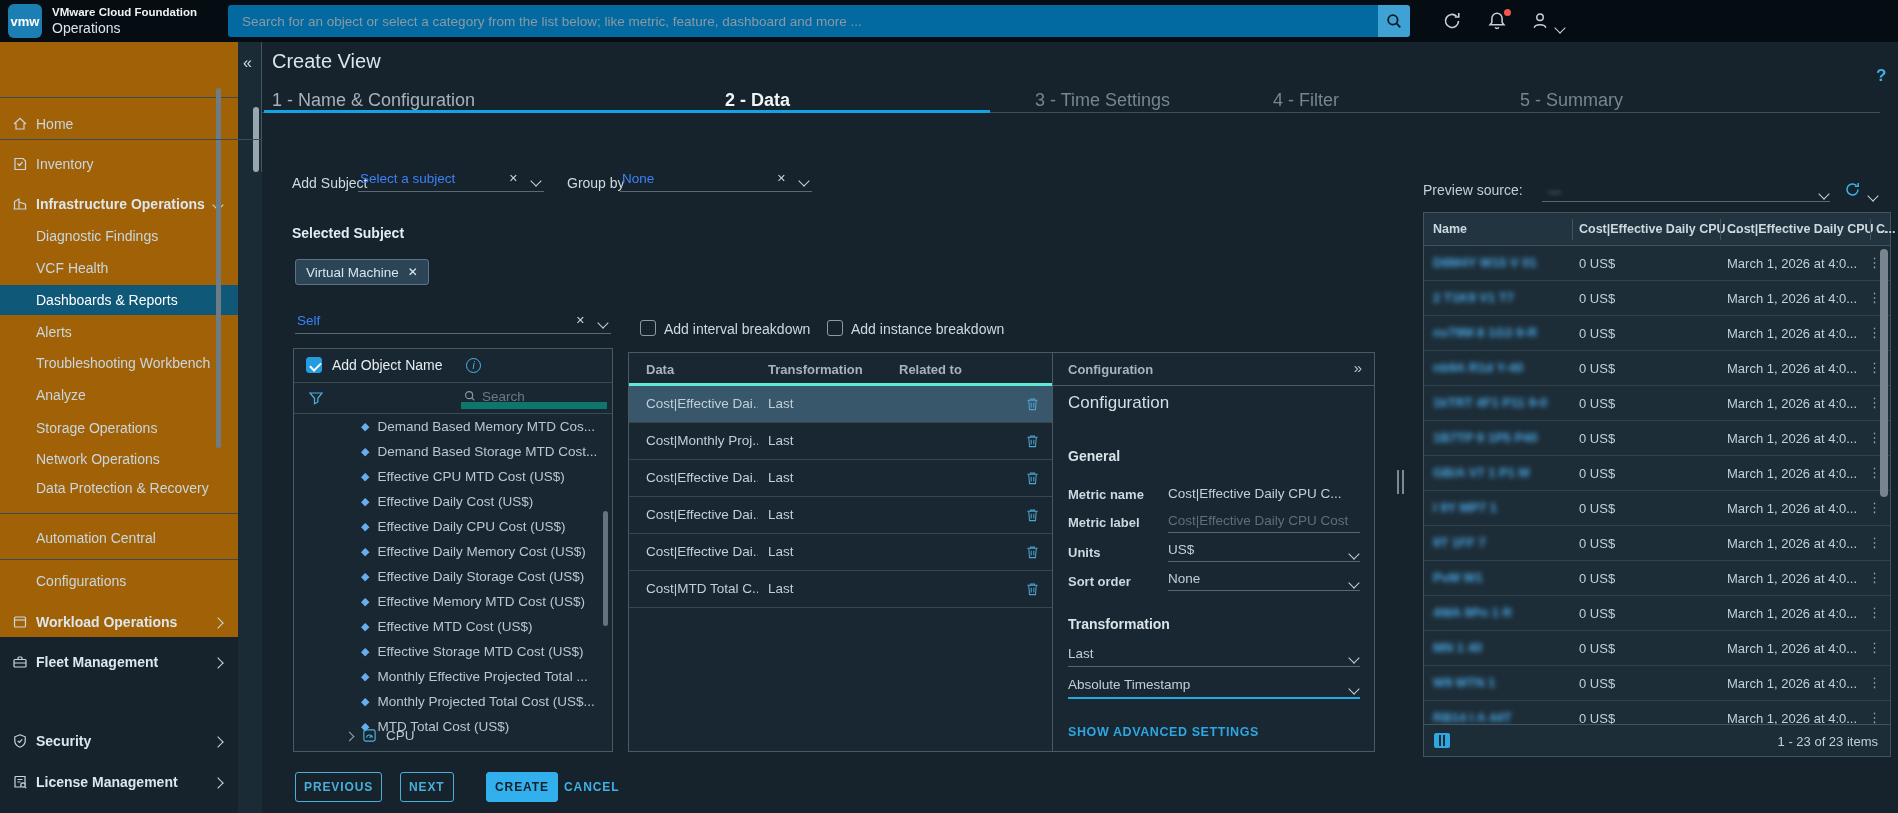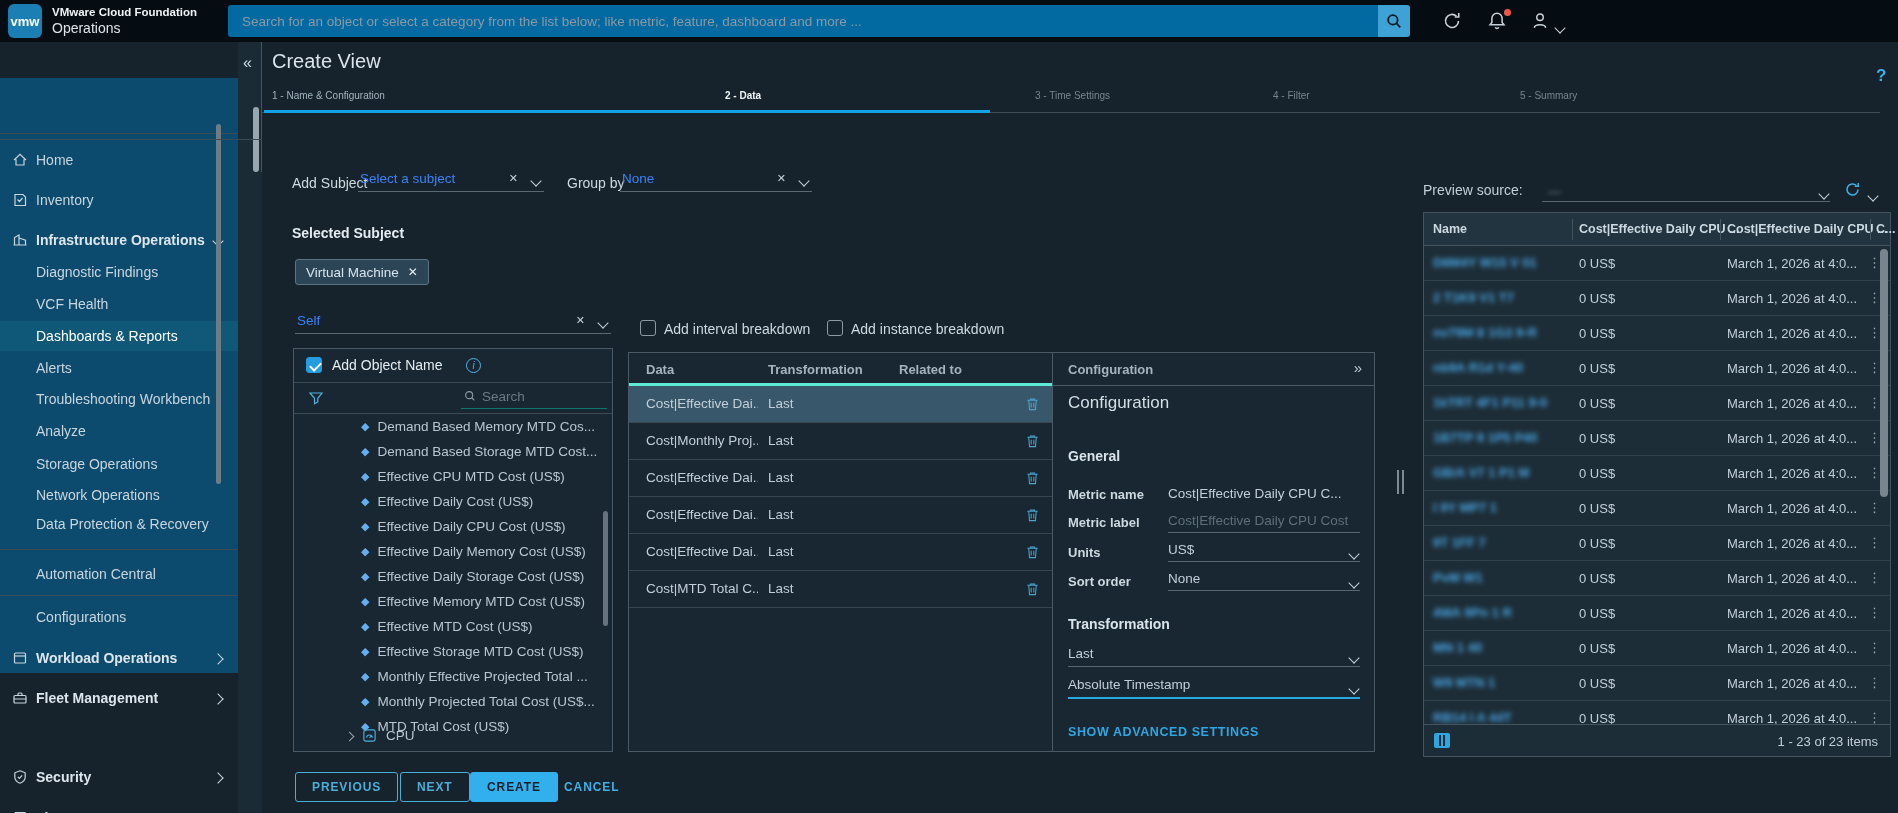--- a/index.html
+++ b/index.html
@@ -18,41 +18,41 @@
              border:none; border-radius:3px 0 0 3px; color:#cfd9e0; font-size:13.5px; padding:0 14px;
              font-family:"Liberation Sans", sans-serif; }
   .gsearch::placeholder { color:#8a99a3; }
   .gsearch-btn { position:absolute; left:1378px; top:5px; width:32px; height:32px; background:#3fa2d4;
                  border:none; border-radius:0 3px 3px 0; color:#0e1b24; cursor:pointer; }
   .tico { position:absolute; top:11px; width:20px; height:20px; color:#c6d2d9; }
   .baddot { position:absolute; left:1504px; top:9px; width:7px; height:7px; border-radius:50%; background:#f0574a; }
   .tchev { position:absolute; left:1556px; top:18px; color:#c6d2d9; }
 
   
-  .sidebar { position:absolute; left:0; top:42px; width:238px; height:595px; background:#0c4a6e;margin-top:36px; }
+  .sidebar { position:absolute; left:0; top:42px; width:238px; height:595px; background:#a16207; }
   .nav-item { position:absolute; left:0; width:238px; height:30px; display:flex; align-items:center;
               color:#c9d6de; font-size:14px; cursor:pointer; }
   .nav-item .lbl { position:absolute; left:36px; white-space:nowrap; }
   .nav-item .nico { position:absolute; left:12px; width:16px; height:16px; color:#c9d6de; }
   .nav-item.group .lbl { font-weight:bold; color:#dde6ec; }
   .nav-item.selected { background:#0f5878; }
   .nav-item.selected .lbl { color:#fff; }
   .side-div { position:absolute; left:0; width:238px; height:1px; background:#3b4b55; }
   .side-scroll { position:absolute; left:216px; top:46px; width:5px; height:360px; background:#6e7c86; border-radius:3px; }
 
   .strip { position:absolute; left:238px; top:42px; width:24px; height:771px; background:#1b2b35; }
   .strip .vline { position:absolute; left:23px; top:0; width:1px; height:130px; background:#45545e; }
   .collapse { position:absolute; left:5px; top:12px; color:#cfd9e0; font-size:16px; cursor:pointer; }
   .main-scroll { position:absolute; left:15px; top:65px; width:6px; height:65px; background:#9aa6ad; border-radius:3px; }
   .hdr-div { position:absolute; left:0; top:97px; width:262px; height:1px; background:#3b4b55; }
 
   
   .main { position:absolute; left:262px; top:42px; width:1636px; height:771px; background:#16232c; }
   .cv-title { position:absolute; left:10px; top:8px; font-size:20px; color:#dbe4ea; font-weight:400; }
-  .step { position:absolute; top:48px; font-size:10px; color:#76858f; cursor:pointer; white-space:nowrap; }
+  .step { position:absolute; top:48px; font-size:18px; color:#76858f; cursor:pointer; white-space:nowrap; }
   .step.done { color:#a3b3bd; }
   .step.active { color:#f0f5f8; font-weight:bold; }
   .steps-track { position:absolute; left:0; top:70px; width:1618px; height:1px; background:#3e4d57; }
   .steps-bar { position:absolute; left:2px; top:68px; width:726px; height:3px; background:#14a2e6; }
 
   .flabel { position:absolute; font-size:14px; color:#cfd9e0; white-space:nowrap; }
   .flabel.b { font-weight:bold; color:#e4ecf1; }
 
   .ctrl { position:absolute; height:24px; border-bottom:1px solid #5a6a74; font-size:13.5px; }
   .ctrl .val { position:absolute; left:2px; top:3px; white-space:nowrap; }
@@ -68,21 +68,21 @@
 
   .panel { position:absolute; border:1px solid #4a5a64; background:#182731; }
   .tree-row1 { position:relative; height:34px; border-bottom:1px solid #3c4a54; }
   .tree-row2 { position:relative; height:31px; border-bottom:1px solid #3c4a54; }
   .cb { position:absolute; width:16px; height:16px; border:1px solid #8f9ba3; border-radius:3px; cursor:pointer; }
   .cb.on { background:#239ce0; border-color:#239ce0; }
   .cb.on::after { content:""; position:absolute; left:4.5px; top:1.5px; width:5px; height:9px;
                   border-right:2px solid #fff; border-bottom:2px solid #fff; transform:rotate(45deg); }
   .info-i { position:absolute; width:15px; height:15px; border:1px solid #4fb6ea; border-radius:50%;
             color:#4fb6ea; font-size:10px; text-align:center; line-height:14px; font-style:italic; }
-  .search-mini { position:absolute; border-bottom:1px solid #0f766e; height:22px; color:#6b7a84; font-size:13.5px; }
+  .search-mini { position:absolute; border-bottom:7px solid #0f766e; height:22px; color:#6b7a84; font-size:13.5px; }
   .tree-list { position:relative; height:325px; overflow:hidden; }
   .tree-item { height:25px; display:flex; align-items:center; padding-left:67px; font-size:13.5px;
                color:#b9c7d1; white-space:nowrap; cursor:pointer; }
   .diamond { color:#66aef0; font-size:11px; margin-right:8px; }
   .tree-scroll { position:absolute; right:4px; top:162px; width:5px; height:115px; background:#66737c; border-radius:3px; }
   .cpu-row { position:absolute; left:0; bottom:4px; height:24px; display:flex; align-items:center; gap:9px;
              padding-left:52px; color:#b9c7d1; font-size:13.5px; cursor:pointer; }
 
   .grid-hdr { height:33px; border-bottom:3px solid #5eead4; position:relative; }
   .grid-hdr span { position:absolute; top:9px; font-size:13px; font-weight:bold; color:#a5b4be; }
@@ -136,21 +136,21 @@
   .pv-row .dots { position:absolute; left:444px; top:9px; color:#9aa8b1; font-size:13px; cursor:pointer; }
   .pv-scroll { position:absolute; right:2px; top:36px; width:8px; height:248px; background:#78858e; border-radius:4px; }
   .pv-foot { position:absolute; left:0; bottom:0; width:100%; height:32px; border-top:1px solid #44545e; }
   .pv-foot .colicon { position:absolute; left:10px; top:8px; width:16px; height:15px; background:#2fa6e0;
                       border-radius:2px; cursor:pointer; }
   .pv-foot .colicon::after { content:""; position:absolute; left:5px; top:2px; width:2px; height:11px;
                              background:#1d2d37; box-shadow:4px 0 0 #1d2d37; }
   .pv-foot .pg { position:absolute; right:12px; top:9px; font-size:13px; color:#c3cfd7; }
 
   
-  .btn { position:absolute; top:730px; height:30px; padding:0 16px; font-size:12px; font-weight:bold;
+  .btn { position:absolute; top:730px; height:30px; padding:0 8px; font-size:12px; font-weight:bold;
          letter-spacing:0.9px; border-radius:3px; cursor:pointer; background:transparent;
          border:1px solid #49afd9; color:#49afd9; font-family:"Liberation Sans", sans-serif; }
   .btn.primary { background:#32b0ee; border-color:#32b0ee; color:#13202b; }
   .btn.link { border:none; color:#3fb0e8; padding:0 6px; }
 
   .help { position:absolute; left:1876px; top:66px; color:#3fb0e8; font-size:17px; font-weight:bold; cursor:pointer; }
   svg { display:block; }
 </style>
 </head>
 <body>
@@ -663,18 +663,18 @@
         <div class="pv-scroll"></div>
         <div class="pv-foot">
           <span class="colicon"></span>
           <span class="pg">1 - 23 of 23 items</span>
         </div>
       </div>
     </section>
 
     <button class="btn" style="left:33px">PREVIOUS</button>
     <button class="btn" style="left:138px">NEXT</button>
-    <button class="btn primary" style="left:208px">CREATE</button>
+    <button class="btn primary" style="left:224px">CREATE</button>
     <button class="btn link" style="left:296px">CANCEL</button>
 
     <span class="help" style="left:1614px; top:24px; position:absolute">?</span>
   </main>
 </div>
 
 </body></html>

